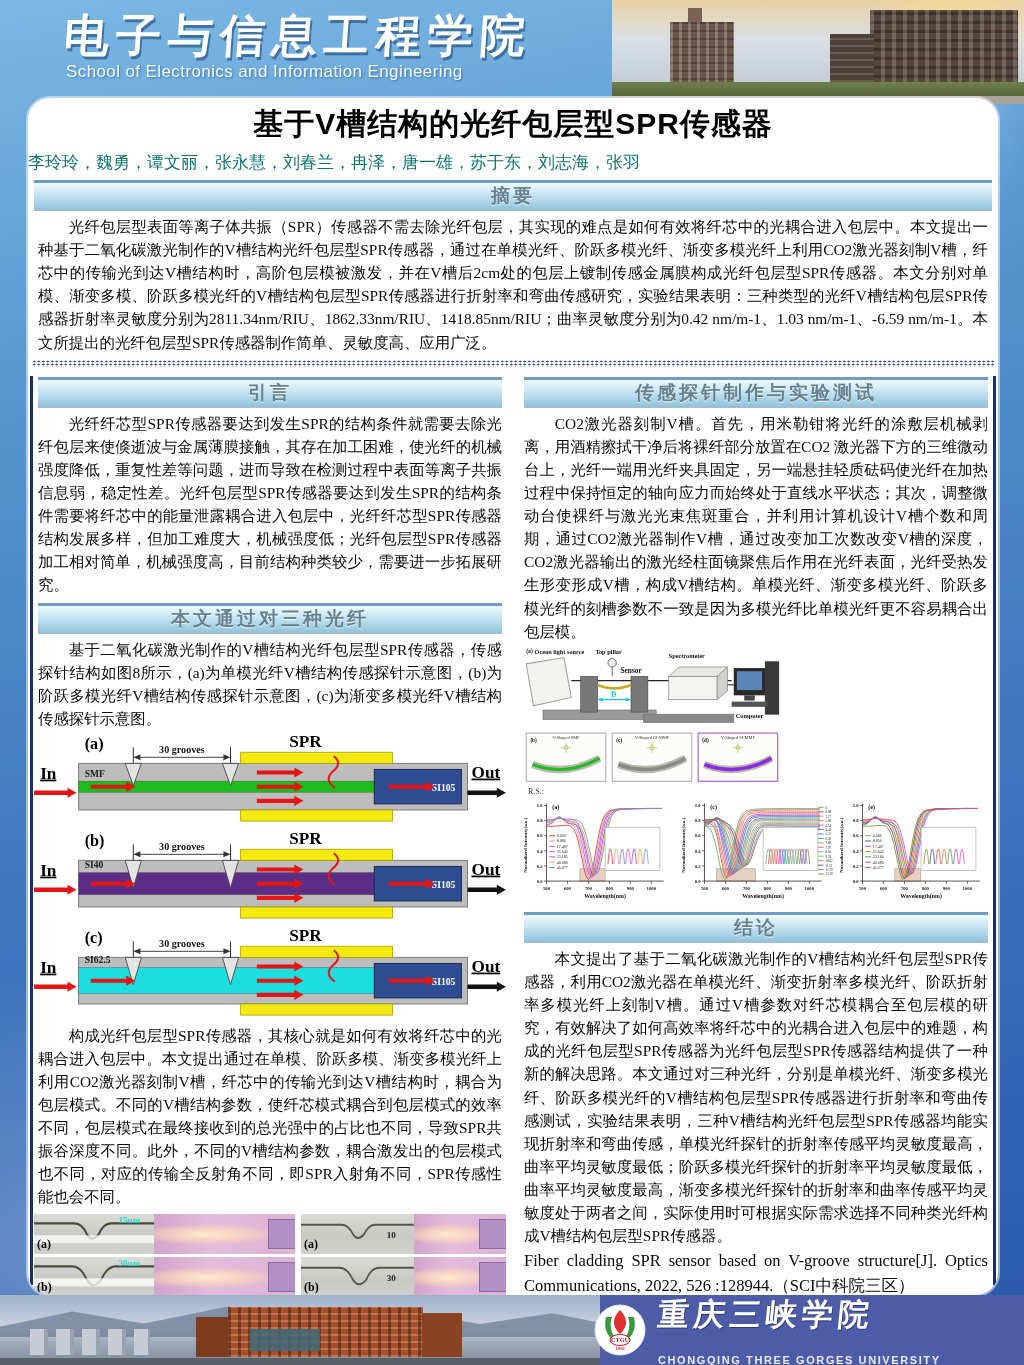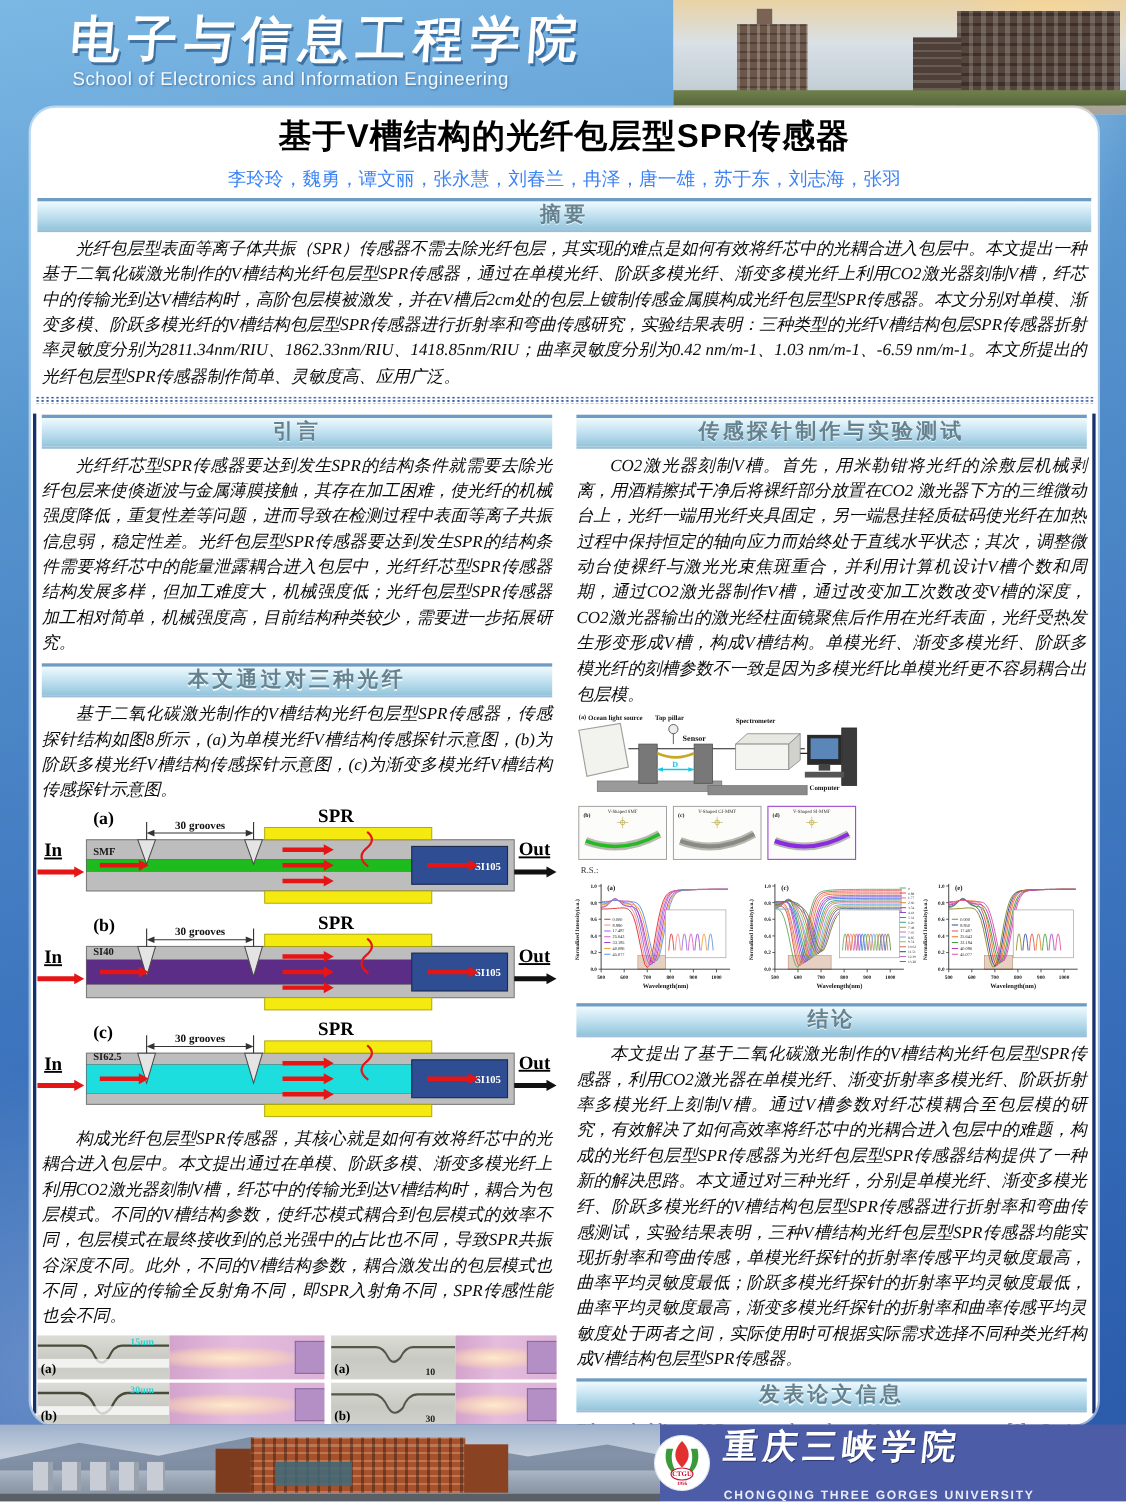--- a/index.html
+++ b/index.html
@@ -38,47 +38,47 @@
   .panel{position:absolute;left:28px;right:26px;top:98px;bottom:70px;background:#fff;
     border-radius:22px;overflow:hidden;box-shadow:0 0 0 2px rgba(255,255,255,.5);}
   .edge{position:absolute;top:278px;bottom:10px;width:3px;background:#16306e;}
   .edge.l{left:2px}.edge.r{right:2px}
   .badge{position:absolute;left:12px;top:8px;padding:8px 15px;border-radius:10px;
     background:linear-gradient(180deg,#eefafd 0%,#9fd8e8 55%,#62b8d4 100%);
     border:2px solid #fdfeff;box-shadow:1px 2px 4px rgba(10,30,90,.45);
     color:#123a8e;font-weight:bold;font-size:21px;letter-spacing:2px;}
   .main-title{margin:6px 150px 0;text-align:center;font-family:"Liberation Sans","DejaVu Sans",sans-serif;
     font-weight:900;font-size:30px;color:#000;letter-spacing:1px;}
-  .authors{margin-top:6px;text-align:center;font-size:17px;color:#3b82f6;}
+  .authors{margin-top:6px;font-size:17px;color:#0f766e;}
   .sec-bar{margin:6px 6px 4px;background:linear-gradient(180deg,#f0fafd 0%,#c6e4f2 45%,#93c5dc 100%);
     border-top:3px solid #6f9cc4;border-bottom:2px solid #9dbed6;text-align:center;
     font-weight:bold;font-size:19px;line-height:26px;color:#64828f;letter-spacing:3px;
     text-shadow:0 1px 0 rgba(255,255,255,.8);}
   .body{font-size:15.4px;line-height:1.5;text-align:justify;color:#0a0a0a;margin:2px 10px;}
-  .indent{text-indent:2em;font-style:italic;}
+  .indent{text-indent:2em;}
   .dotted{height:7px;margin:6px 4px 2px;
     background-image:radial-gradient(circle,#2a52a0 .9px,transparent 1.1px);background-size:4.5px 3px;}
   .cols{display:flex;gap:10px;padding:2px 4px 0;}
   .col{width:50%;position:relative;}
   .col .body{margin:2px 6px;}
   
   .fiber-dia{margin:2px 0 0;}
   .fiber-dia svg{display:block;width:100%;height:auto;}
   
   .micro-wrap{display:flex;gap:6px;margin:6px 2px 0;}
   .micro-panel{display:flex;flex-direction:column;gap:3px;}
   .micro-panel.pl{width:56%;}
   .micro-panel.pr{width:44%;}
   .micro-row{display:flex;height:40px;}
   .m-gray{position:relative;background:linear-gradient(180deg,#dcdcd6 0%,#c9c9c3 55%,#d2d2cc 100%);overflow:hidden;}
   .pl .m-gray{width:46%}.pr .m-gray{width:55%}
   .m-gray svg{position:absolute;inset:0;width:100%;height:100%;}
   .m-lab{position:absolute;left:3px;bottom:2px;font-weight:bold;font-size:12px;color:#000;z-index:2;}
   .m-depth{position:absolute;right:14px;top:1px;font-weight:bold;font-size:9px;color:#28d5d5;z-index:2;}
-  .m-num{position:absolute;right:18px;top:28px;font-weight:bold;font-size:9px;color:#222;z-index:2;}
+  .m-num{position:absolute;right:18px;top:16px;font-weight:bold;font-size:9px;color:#222;z-index:2;}
   .m-pink{position:relative;flex:1;overflow:hidden;
     background:linear-gradient(90deg,#d3a3cc 0%,#e4bcdc 40%,#dcb2d6 100%);}
   .m-pink::before{content:"";position:absolute;left:-5%;top:18%;width:95%;height:64%;
     background:radial-gradient(ellipse 70% 55% at 45% 50%,rgba(255,236,200,.95),rgba(255,214,178,.5) 55%,transparent 78%);}
   .m-pink .cap{position:absolute;right:0;top:5px;bottom:5px;width:26px;background:#b48fc6;
     border:1px solid #8a6a9e;border-right:none;}
   
   .setup-row{display:flex;margin:2px 4px 0;}
   .setup-fig{width:56%;}
   .setup-fig svg{display:block;width:100%;height:auto;}
@@ -621,21 +621,20 @@
                 <line x1="31" y1="75.6" x2="37" y2="75.6" stroke="#e050a0" stroke-width="1"></line>
                 <text x="39" y="77.1" font-size="4.2" fill="#222">45.077</text>
                 <text x="34" y="14" font-size="6.5" font-weight="bold" fill="#111">(e)</text>
               </svg>
             </div>
         </div>
 
         <div class="sec-bar">结论</div>
         <p class="body indent">本文提出了基于二氧化碳激光制作的V槽结构光纤包层型SPR传感器，利用CO2激光器在单模光纤、渐变折射率多模光纤、阶跃折射率多模光纤上刻制V槽。通过V槽参数对纤芯模耦合至包层模的研究，有效解决了如何高效率将纤芯中的光耦合进入包层中的难题，构成的光纤包层型SPR传感器为光纤包层型SPR传感器结构提供了一种新的解决思路。本文通过对三种光纤，分别是单模光纤、渐变多模光纤、阶跃多模光纤的V槽结构包层型SPR传感器进行折射率和弯曲传感测试，实验结果表明，三种V槽结构光纤包层型SPR传感器均能实现折射率和弯曲传感，单模光纤探针的折射率传感平均灵敏度最高，曲率平均灵敏度最低；阶跃多模光纤探针的折射率平均灵敏度最低，曲率平均灵敏度最高，渐变多模光纤探针的折射率和曲率传感平均灵敏度处于两者之间，实际使用时可根据实际需求选择不同种类光纤构成V槽结构包层型SPR传感器。</p>
 
-        <div class="sec-bar">发表论文信息</div>
         <p class="body" style="font-size:16.5px">Fiber cladding SPR sensor based on V-groove structure[J]. Optics Communications, 2022, 526 :128944.（SCI中科院三区）</p>
       </div>
     </div>
   </div>
 
   <div class="footer">
     <div class="ftr-photo">
       <div class="mtn"></div>
       <div class="fb-towers"></div>
       <div class="fb-wing"></div>

